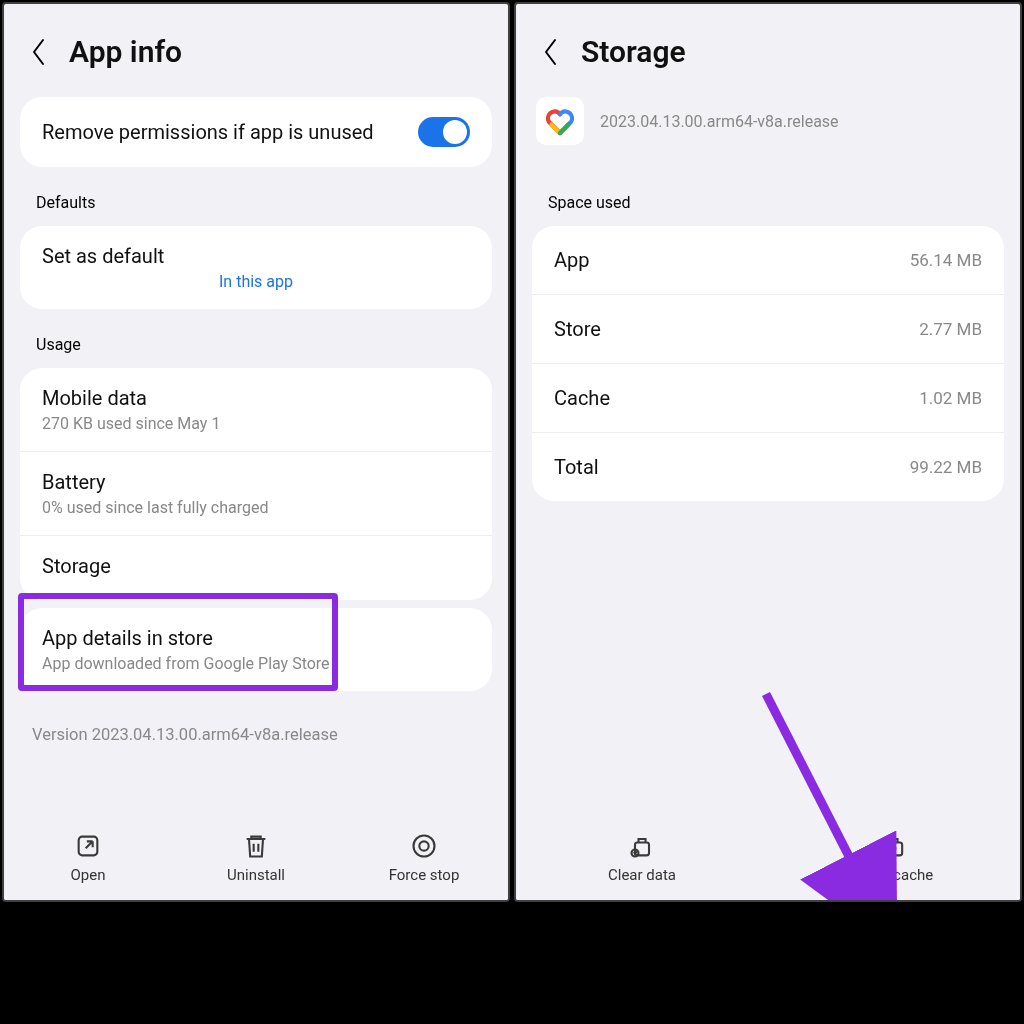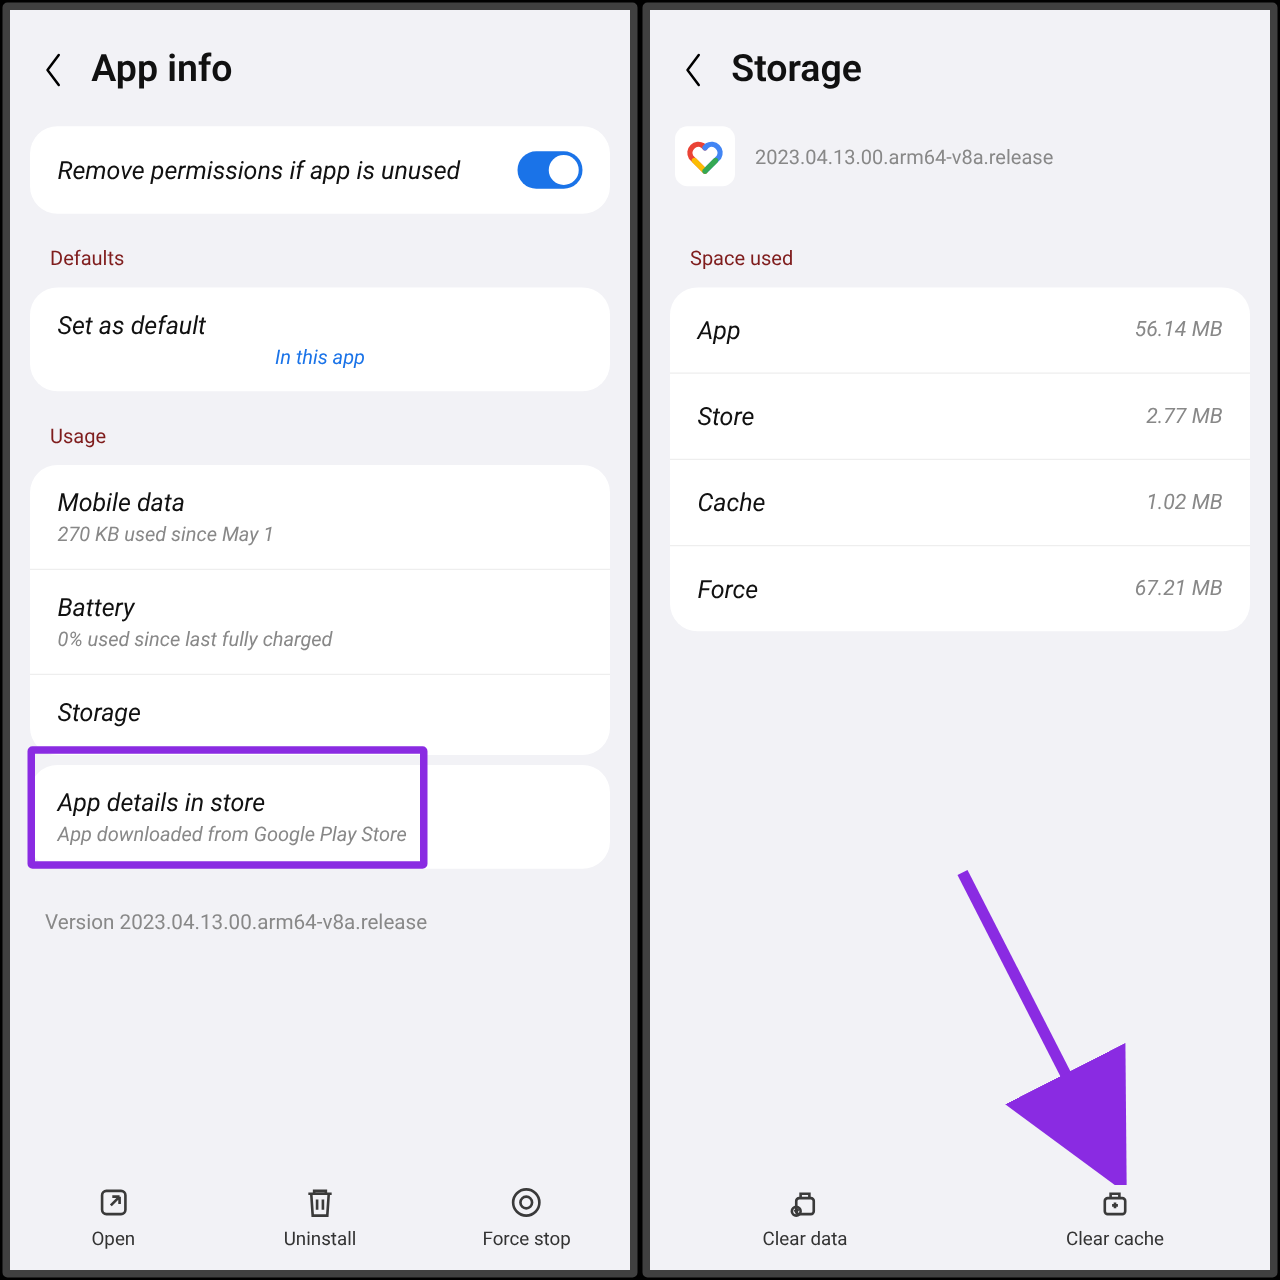--- a/index.html
+++ b/index.html
@@ -6,23 +6,23 @@
   body {
     width: 1024px;
     height: 1024px;
     background: #000;
     font-family: -apple-system, BlinkMacSystemFont, "Segoe UI", Roboto, sans-serif;
     display: flex;
     position: relative;
   }
   .screen {
     width: 509px;
-    height: 1020px;
+    height: 900px;
     background: #f2f2f6;
-    border: 6px solid #404040;
+    border: 2px solid #404040;
     border-radius: 4px;
     position: relative;
     overflow: hidden;
   }
   .screen-left { margin: 2px 2px 2px 2px; }
   .screen-right { margin: 2px 2px 2px 2px; }
 
   .header {
     display: flex;
     align-items: center;
@@ -34,32 +34,31 @@
     margin-right: 15px;
   }
   .back-arrow svg { width: 16px; height: 28px; stroke: #222; }
   .header-title { font-size: 30px; font-weight: 600; color: #111; }
 
   .card {
     background: #fff;
     border-radius: 22px;
     margin: 8px 16px;
     overflow: hidden;
-    font-style: italic;
   }
   .row {
     padding: 18px 22px;
   }
   .row + .row { border-top: 1px solid #eee; }
   .row-title { font-size: 20px; color: #111; margin-bottom: 4px; }
   .row-sub { font-size: 16px; color: #888; }
   .row-sub.link { color: #1a73e8; text-align: center; }
 
   .section-label {
-    font-size: 16px; color: #7f1d1d;
+    font-size: 16px; color: #000000;
     padding: 18px 32px 6px 32px;
   }
 
   .toggle-row {
     display: flex; align-items: center; justify-content: space-between;
     padding: 20px 22px;
   }
   .toggle-row .row-title { font-size: 20px; line-height: 1.3; max-width: 340px; margin-bottom: 0;}
   .toggle {
     width: 52px; height: 30px; border-radius: 15px;
@@ -242,22 +241,22 @@
     </div>
     <div class="space-row">
       <div class="space-label">Store</div>
       <div class="space-value">2.77 MB</div>
     </div>
     <div class="space-row">
       <div class="space-label">Cache</div>
       <div class="space-value">1.02 MB</div>
     </div>
     <div class="space-row">
-      <div class="space-label">Force</div>
-      <div class="space-value">67.21 MB</div>
+      <div class="space-label">Total</div>
+      <div class="space-value">99.22 MB</div>
     </div>
   </div>
 
   <svg class="arrow-anno" style="left:235px; top:680px; width:160px; height:260px;" viewBox="0 0 160 260">
     <defs>
       <marker id="arrowhead" markerWidth="12" markerHeight="12" refX="8" refY="6" orient="auto">
         <path d="M0,0 L12,6 L0,12 Z" fill="#8a2be2"></path>
       </marker>
     </defs>
     <line x1="15" y1="10" x2="130" y2="235" stroke="#8a2be2" stroke-width="9" marker-end="url(#arrowhead)"></line>

